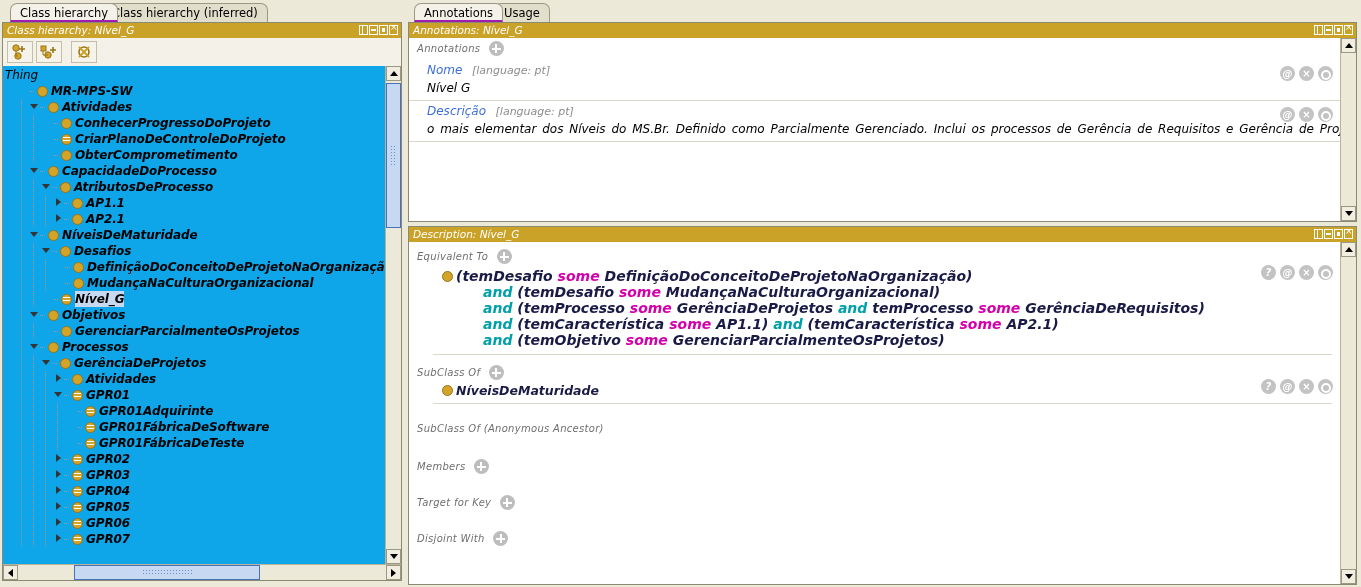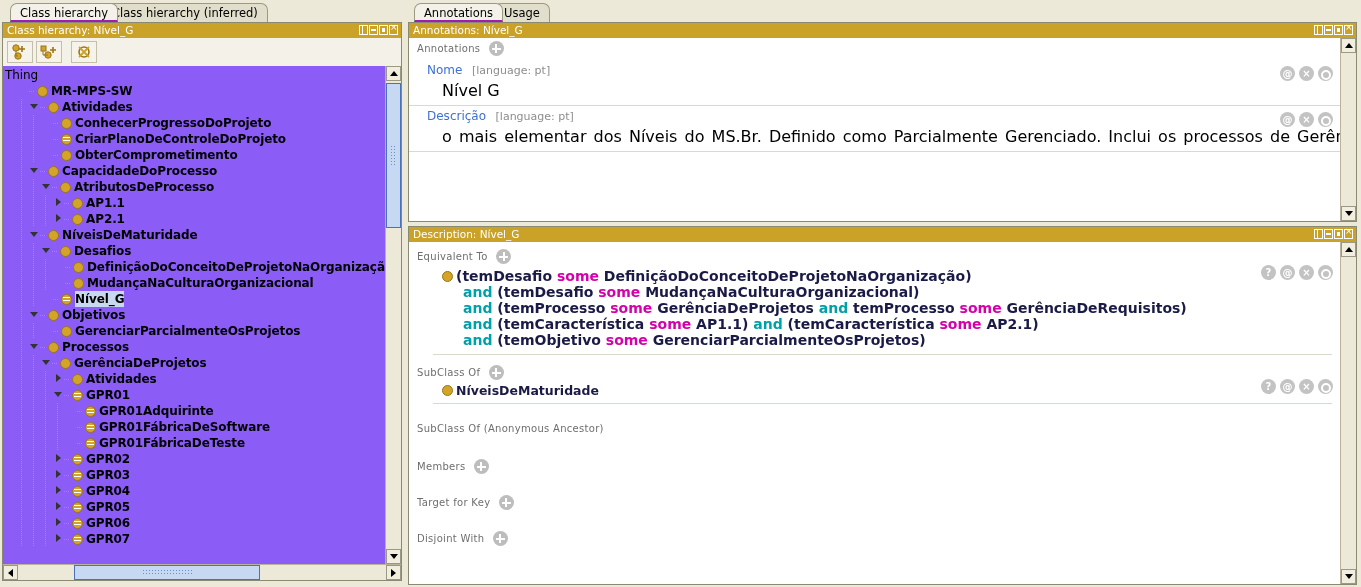--- a/index.html
+++ b/index.html
@@ -56,35 +56,36 @@
   }
 
   
   #root { display: flex; width: 1361px; height: 587px; }
   #leftcol { width: 404px; height: 587px; padding: 0 2px 4px 2px; }
   #rightcol { width: 957px; height: 552px; padding: 0 4px 4px 4px; }
 
   .panelbox {
     border: 1px solid #8a8a72;
     background: #f4f2e8;
+    font-style: italic;
   }
 
   
   #ch-panel { height: 559px; display: flex; flex-direction: column; }
   .ch-toolbar { height: 28px; background: #f4f2e8; padding: 3px 4px; display: flex; gap: 3px; }
   .tbtn {
     width: 26px; height: 22px; border: 1px solid #c3bfa8; background: #f6f4ea;
     display: flex; align-items: center; justify-content: center;
   }
   .tbtn.sep { margin-left: 6px; }
 
   .treewrap { flex: 1; display: flex; flex-direction: column; background: #fff; position: relative; }
   .treearea { flex: 1; display: flex; overflow: hidden; }
   .tree {
-    flex: 1; background: #8b5cf6; position: relative;
+    flex: 1; background: #0ea5e9; position: relative;
     overflow: hidden; padding: 1px 0 0 2px;
   }
   .row {
     height: 16px; line-height: 16px; white-space: nowrap;
     display: flex; align-items: center; font-size: 12px;
   }
   .row .lbl { font-weight: bold; color: #000; letter-spacing: -0.1px; }
   .row.root .lbl { font-weight: normal; }
   .row .lbl.sel { background: #c7d9ef; }
 
@@ -160,38 +161,38 @@
     display: inline-block; width: 15px; height: 15px; border-radius: 50%;
     background: #bdbdbd; position: relative; vertical-align: -4px; margin-left: 5px;
   }
   .plusbtn::before{content:'';position:absolute;left:3px;right:3px;top:7px;height:2px;background:#fff;}
   .plusbtn::after{content:'';position:absolute;top:3px;bottom:3px;left:6.5px;width:2px;background:#fff;}
 
   .annrow { position: relative; border-bottom: 1px solid #ddd9c8; padding: 3px 0 5px 0; }
   .annrow.last { border-bottom: 1px solid #ddd9c8; }
   .annprop { color: #3f6fd6; font-size: 12px; margin-left: 18px; }
   .annlang { color: #8d8d8d; font-size: 11px; margin-left: 6px; }
-  .annval { color: #000; font-size: 16px; margin: 4px 0 0 33px; white-space: nowrap; }
+  .annval { color: #000; font-size: 12px; margin: 4px 0 0 18px; white-space: nowrap; }
   .annval.spread { word-spacing: 2px; }
 
   .cbtns { position: absolute; right: 7px; display: flex; gap: 4px; }
   .cb {
     width: 15px; height: 15px; border-radius: 50%; background: #c3c3c3;
     color: #fff; font-size: 10px; font-weight: bold; line-height: 15px;
     text-align: center; font-family: "DejaVu Sans", sans-serif;
   }
   .cb.o::after { content:''; display:block; width:6px;height:6px;border:2px solid #fff;
     border-radius:50%; margin: 3.5px auto; }
 
   
   .expr { font-size: 14px; font-weight: bold; white-space: nowrap; line-height: 16px; }
   .expr .and  { color: #00a0a8; }
   .expr .some { color: #d400aa; }
   .expr .t    { color: #1a1a46; }
-  .exprline { margin-left: 46px; }
+  .exprline { margin-left: 66px; }
   .exprfirst { display: flex; align-items: flex-start; margin-left: 24px; }
 
   .sublist { margin: 3px 0 0 24px; font-size: 12.5px; font-weight: bold; color: #1a1a46;
              display:flex; align-items:center; }
   .divider { height:1px; background:#ddd9c8; margin: 4px 8px 0 16px; }
   .secblock { padding: 7px 0 0 8px; position: relative; }
 </style>
 </head>
 <body>
 

